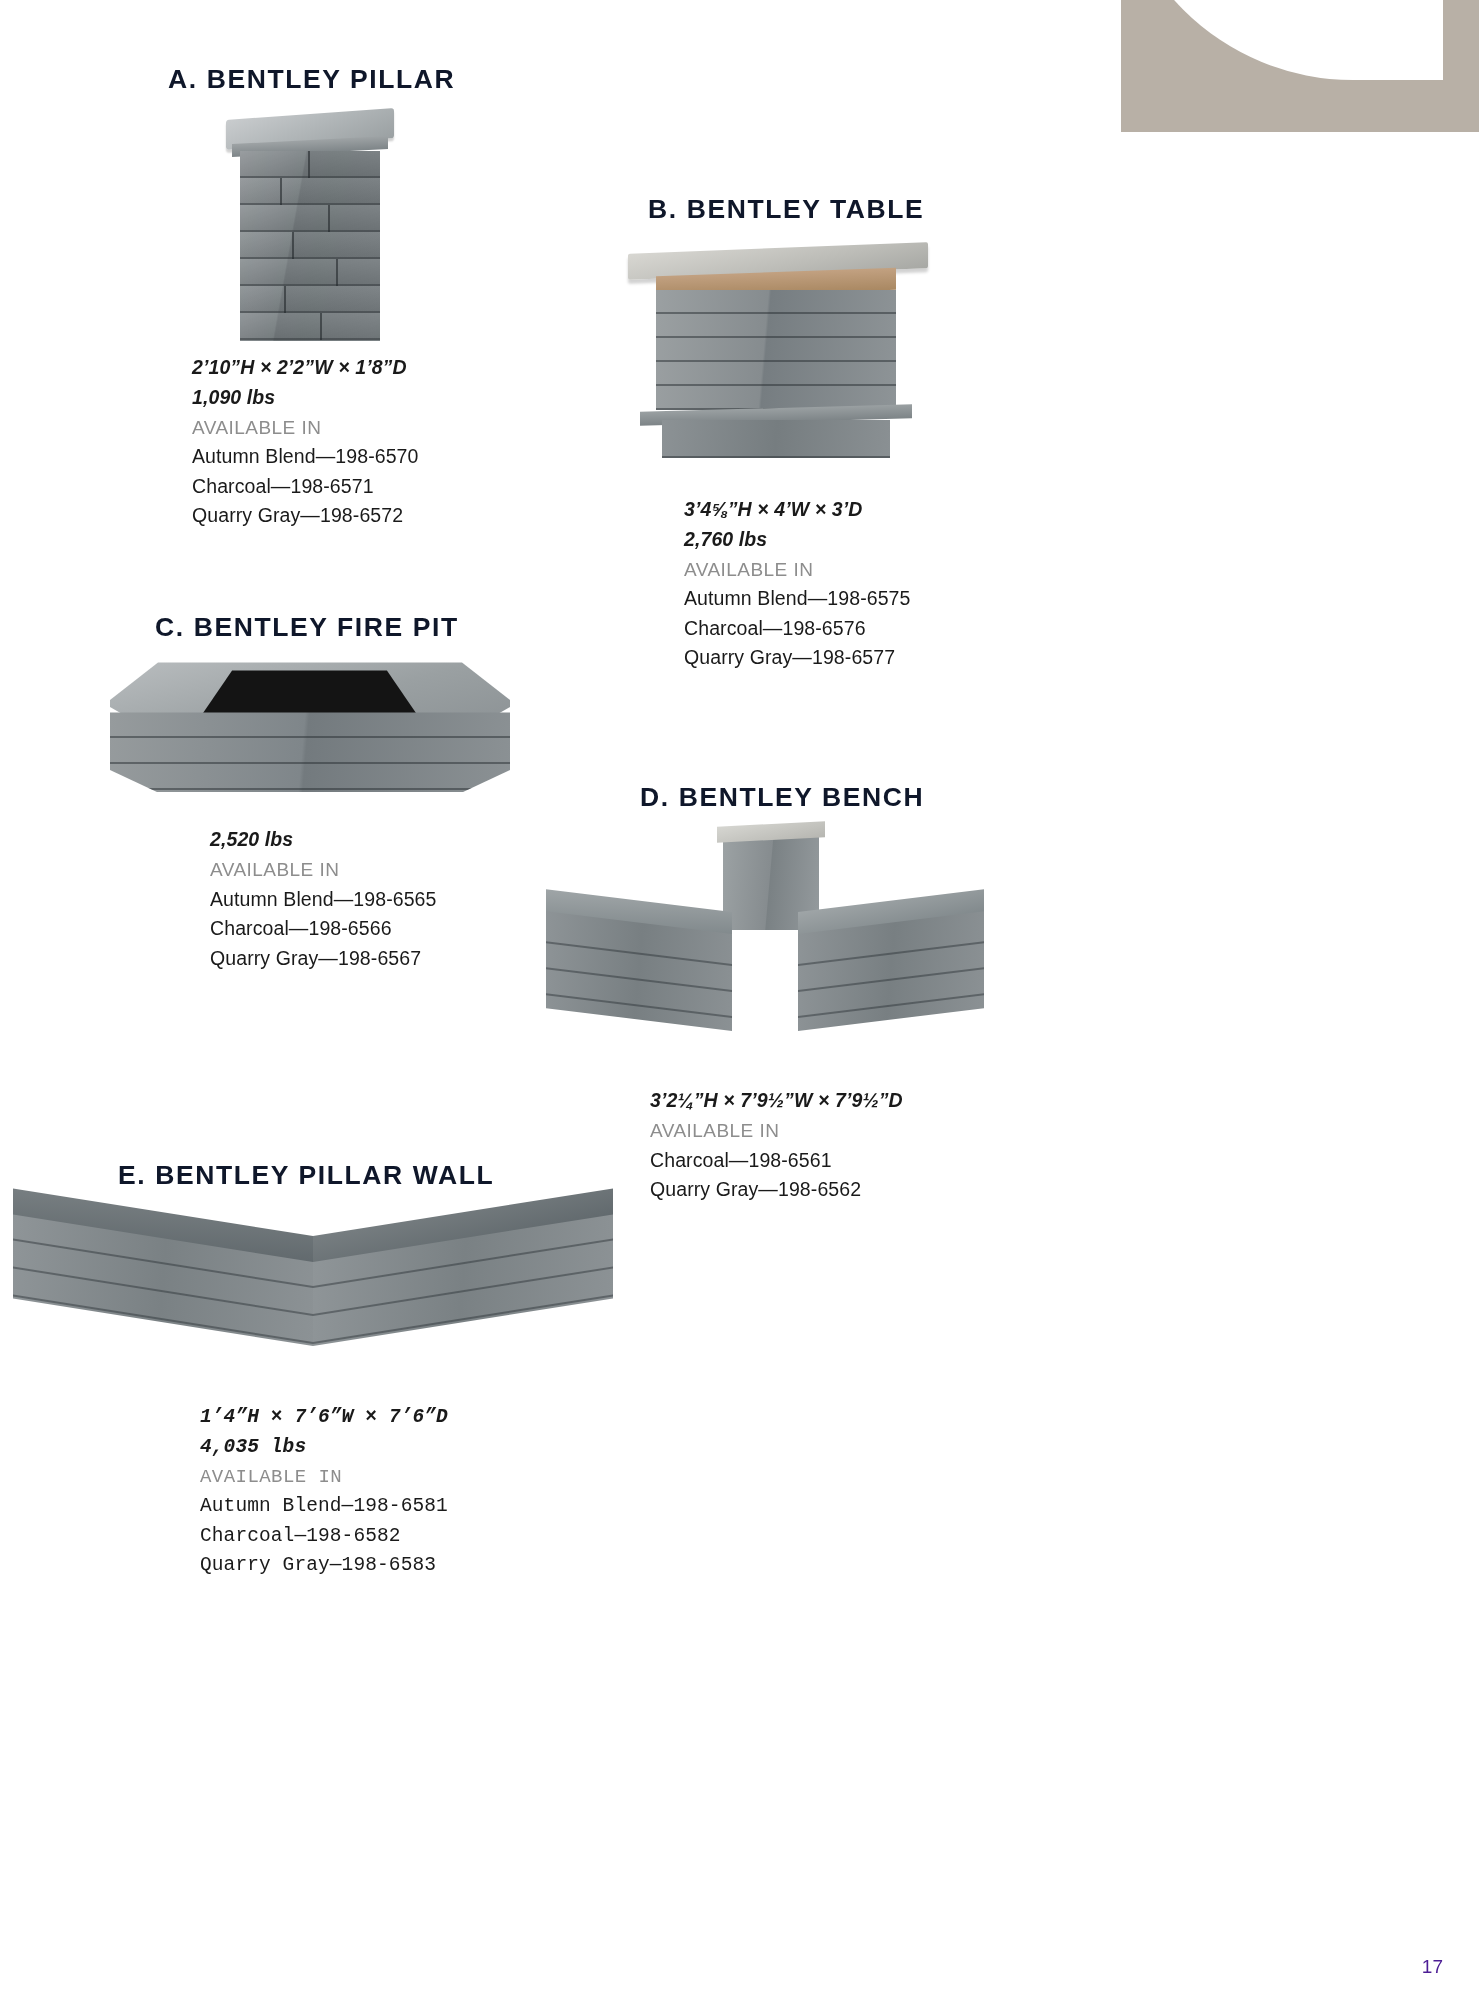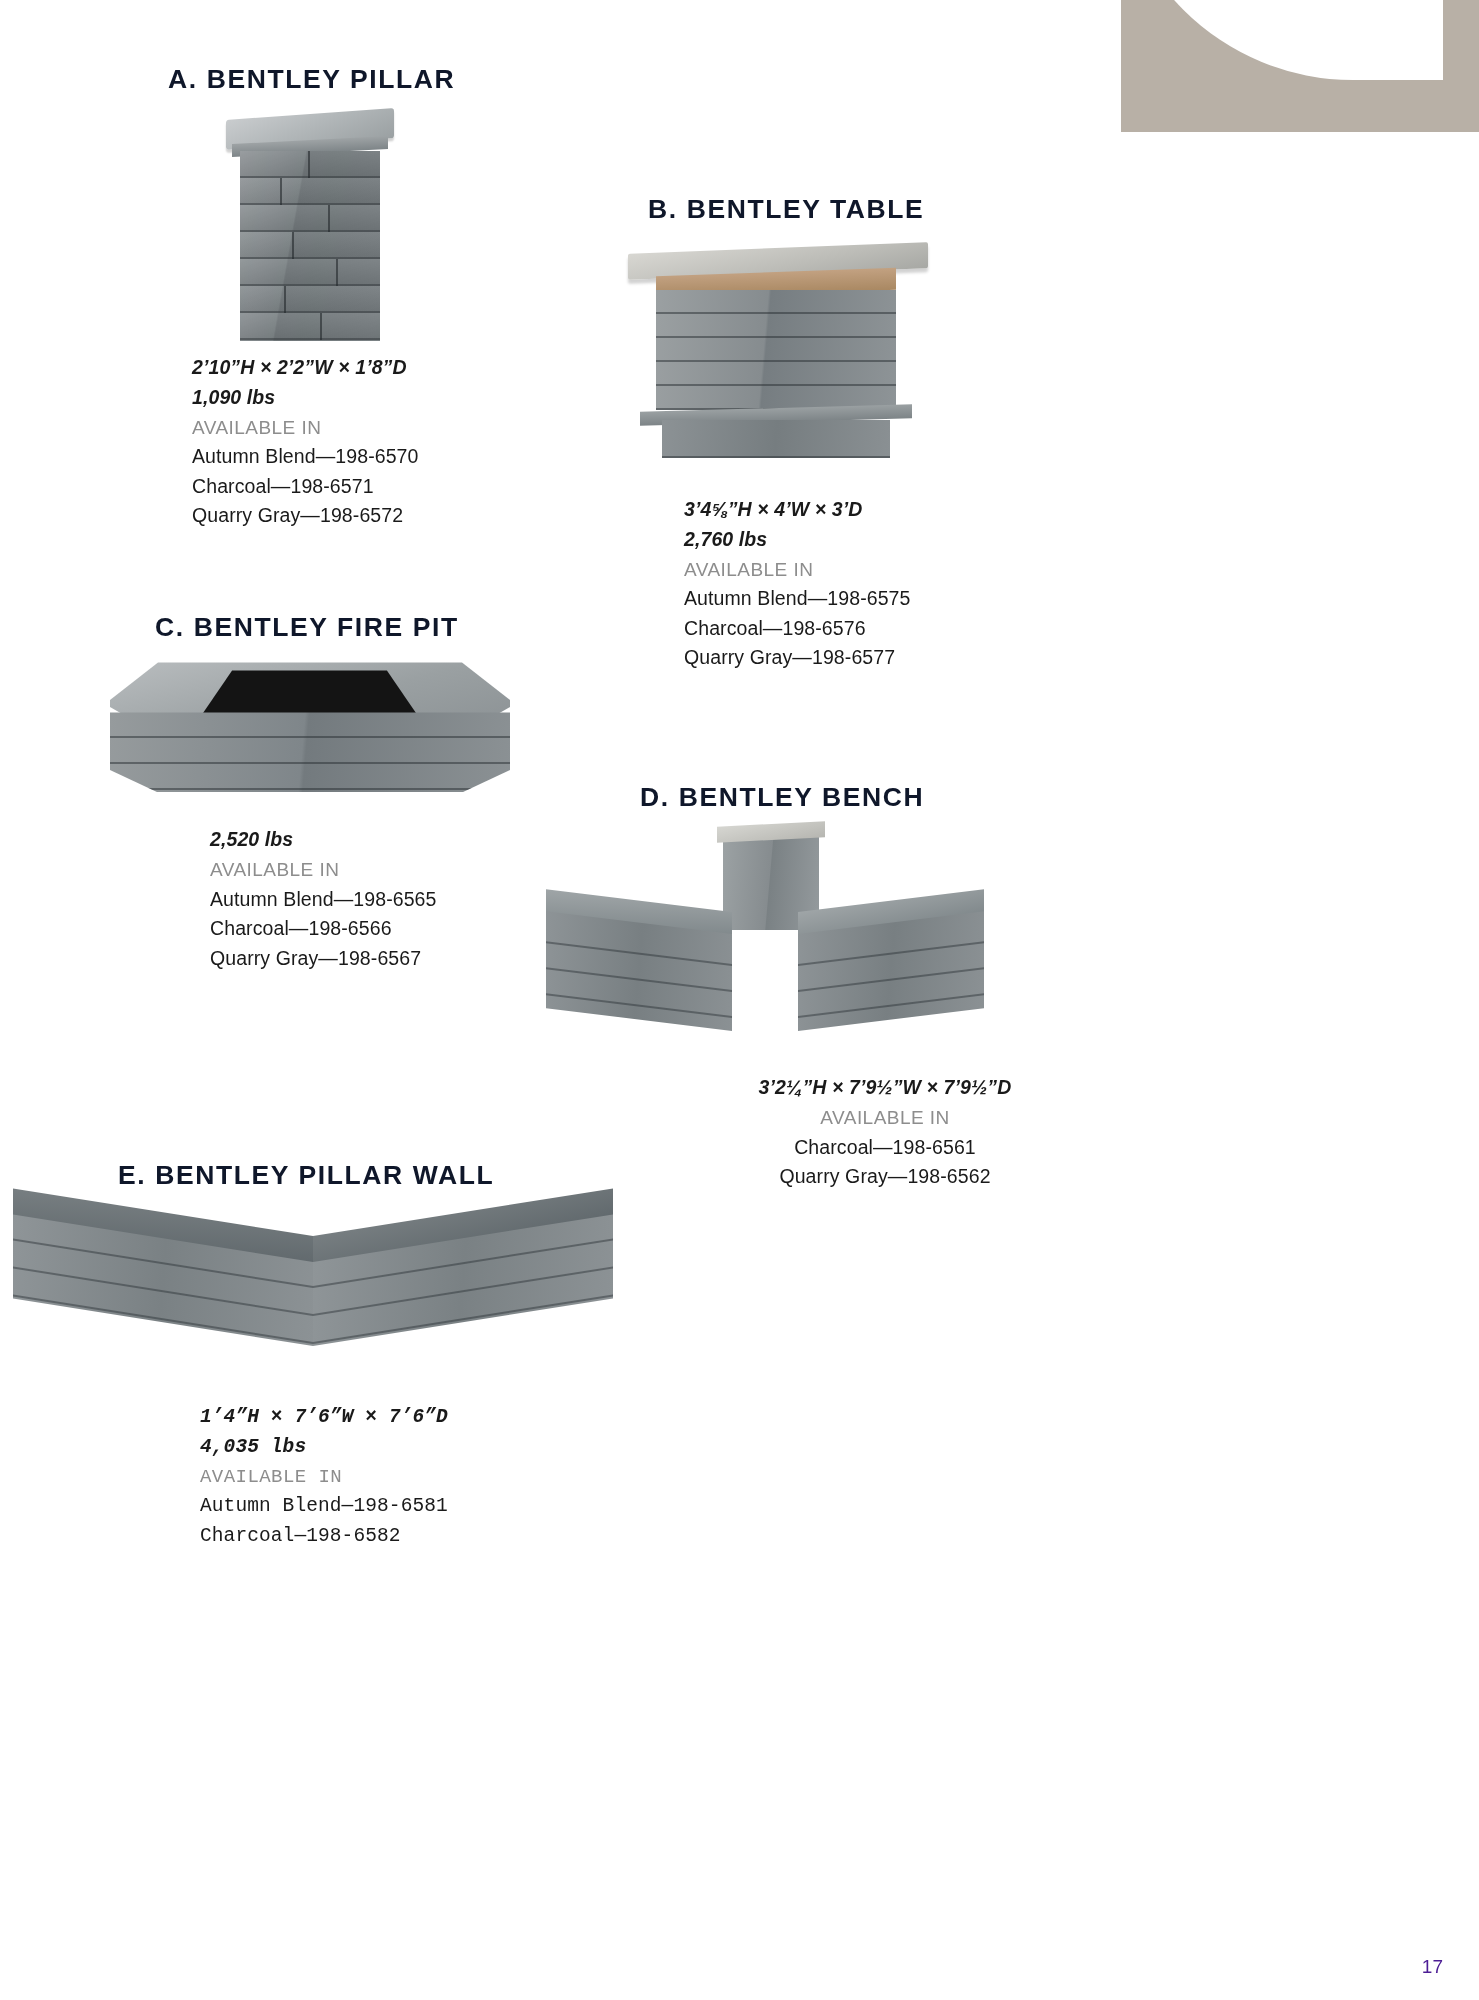--- a/index.html
+++ b/index.html
@@ -364,21 +364,21 @@
         </div>
         <div class="arm right">
           <div class="seat"></div>
           <div class="course" style="top:14px;"></div>
           <div class="course" style="top:40px;"></div>
           <div class="course" style="top:66px;"></div>
         </div>
       </div>
     </div>
 
-    <div class="specs" style="margin-top:24px; margin-left:10px;text-align:center;">
+    <div class="specs" style="margin-top:37px; margin-left:10px;">
       <div class="spec-dims">3’2¼”H × 7’9½”W × 7’9½”D</div>
       <div class="spec-available">AVAILABLE IN</div>
       <div class="spec-color">Charcoal—198-6561</div>
       <div class="spec-color">Quarry Gray—198-6562</div>
     </div>
   </div>
 
   <div class="product" style="left:118px; top:1160px; width:620px;">
 
     <div class="product-title">E. BENTLEY PILLAR WALL</div>
@@ -399,18 +399,19 @@
         </div>
       </div>
     </div>
 
     <div class="specs" style="margin-top:26px; margin-left:82px;font-family:Liberation Mono, monospace;">
       <div class="spec-dims">1’4”H × 7’6”W × 7’6”D</div>
       <div class="spec-weight">4,035 lbs</div>
       <div class="spec-available">AVAILABLE IN</div>
       <div class="spec-color">Autumn Blend—198-6581</div>
       <div class="spec-color">Charcoal—198-6582</div>
+      <div class="spec-color">Quarry Gray—198-6583</div>
     </div>
   </div>
 
   <div class="page-number">17</div>
 
 </div>
 
 </body></html>

